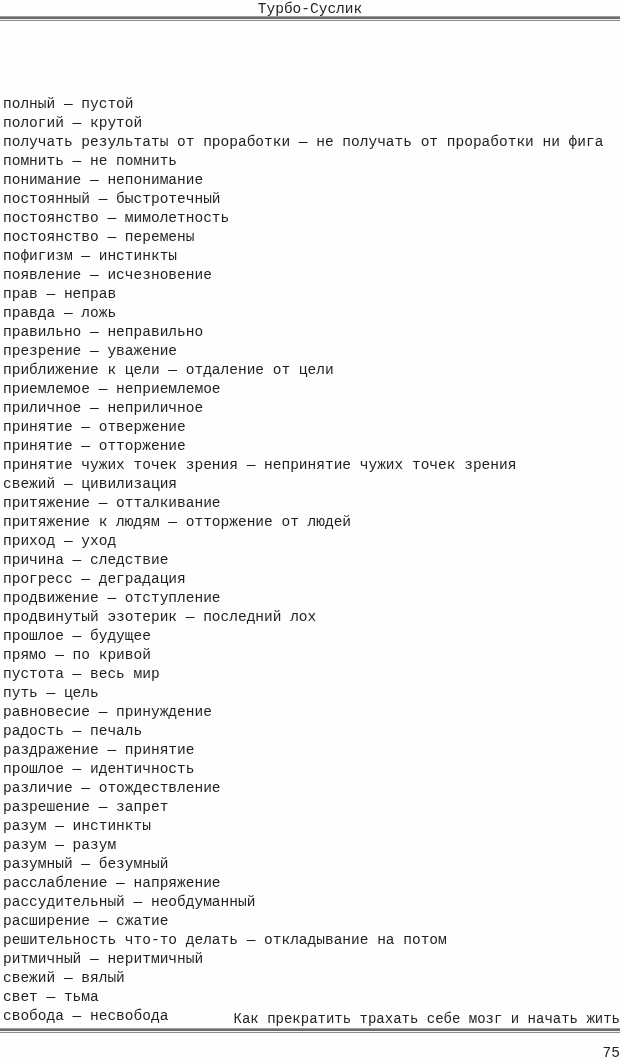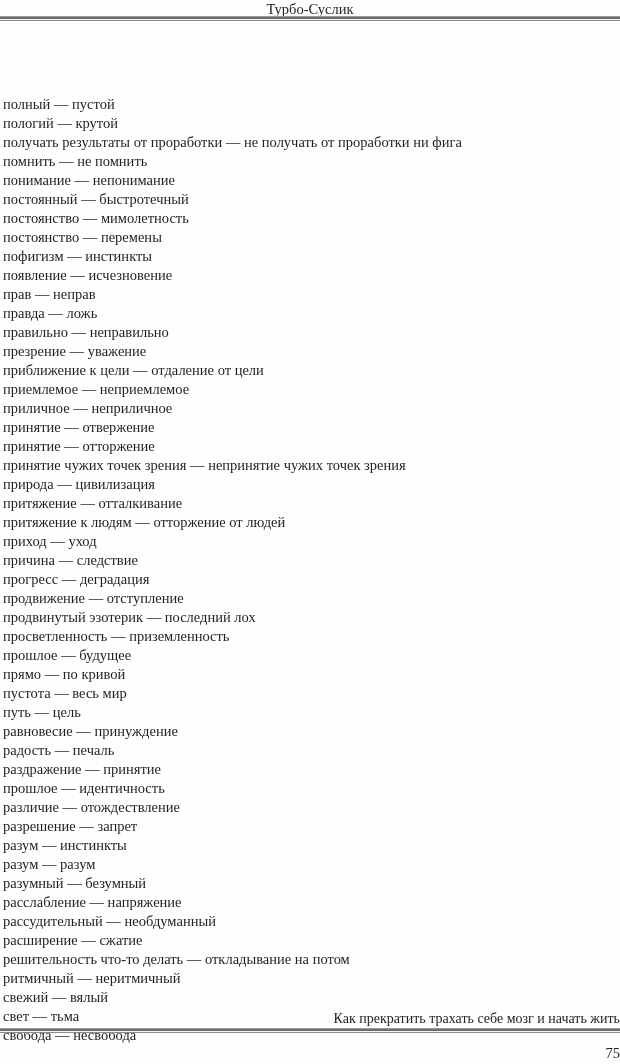--- a/index.html
+++ b/index.html
@@ -5,21 +5,21 @@
   html, body {
     margin: 0;
     padding: 0;
     background: #ffffff;
   }
   .page {
     position: relative;
     width: 620px;
     height: 1064px;
     background: #fefefe;
-    font-family: Liberation Serif, serif;
+    font-family: Liberation Mono, monospace;
     color: #1f1f1f;
     overflow: hidden;
   }
   .running-header {
     position: absolute;
     top: 2px;
     left: 0;
     right: 0;
     text-align: center;
     font-size: 14.5px;
@@ -100,29 +100,28 @@
       <div class="line">прав — неправ</div>
       <div class="line">правда — ложь</div>
       <div class="line">правильно — неправильно</div>
       <div class="line">презрение — уважение</div>
       <div class="line">приближение к цели — отдаление от цели</div>
       <div class="line">приемлемое — неприемлемое</div>
       <div class="line">приличное — неприличное</div>
       <div class="line">принятие — отвержение</div>
       <div class="line">принятие — отторжение</div>
       <div class="line">принятие чужих точек зрения — непринятие чужих точек зрения</div>
-      <div class="line">природа — цивилизация</div>
+      <div class="line">свежий — цивилизация</div>
       <div class="line">притяжение — отталкивание</div>
       <div class="line">притяжение к людям — отторжение от людей</div>
       <div class="line">приход — уход</div>
       <div class="line">причина — следствие</div>
       <div class="line">прогресс — деградация</div>
       <div class="line">продвижение — отступление</div>
       <div class="line">продвинутый эзотерик — последний лох</div>
-      <div class="line">просветленность — приземленность</div>
       <div class="line">прошлое — будущее</div>
       <div class="line">прямо — по кривой</div>
       <div class="line">пустота — весь мир</div>
       <div class="line">путь — цель</div>
       <div class="line">равновесие — принуждение</div>
       <div class="line">радость — печаль</div>
       <div class="line">раздражение — принятие</div>
       <div class="line">прошлое — идентичность</div>
       <div class="line">различие — отождествление</div>
       <div class="line">разрешение — запрет</div>

